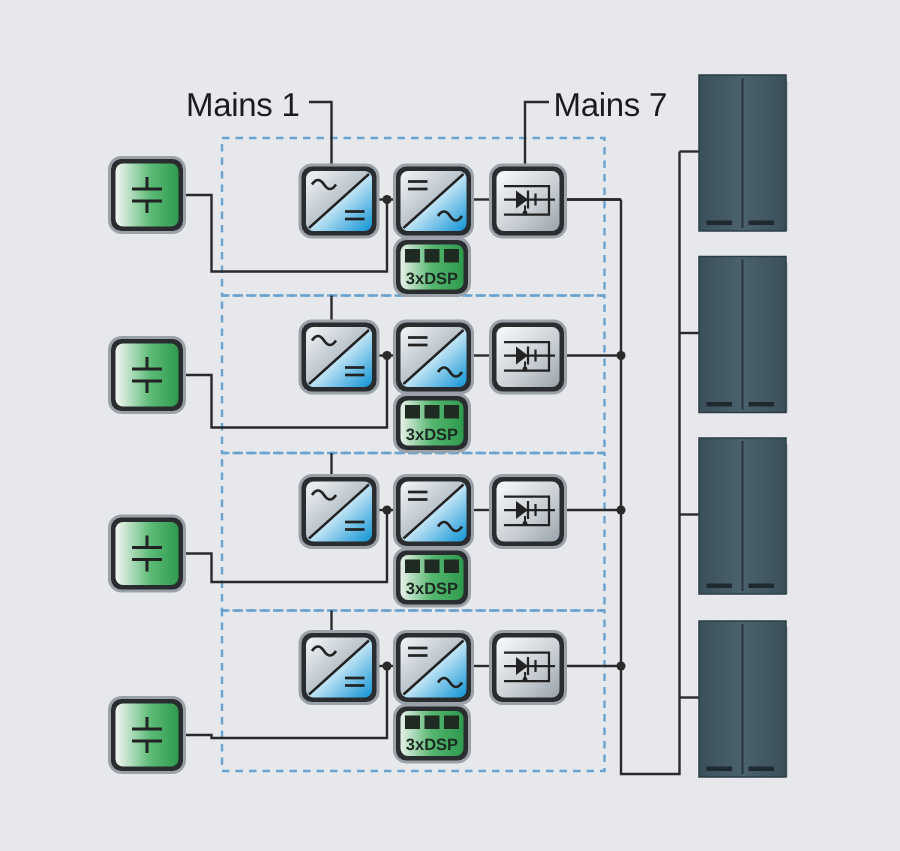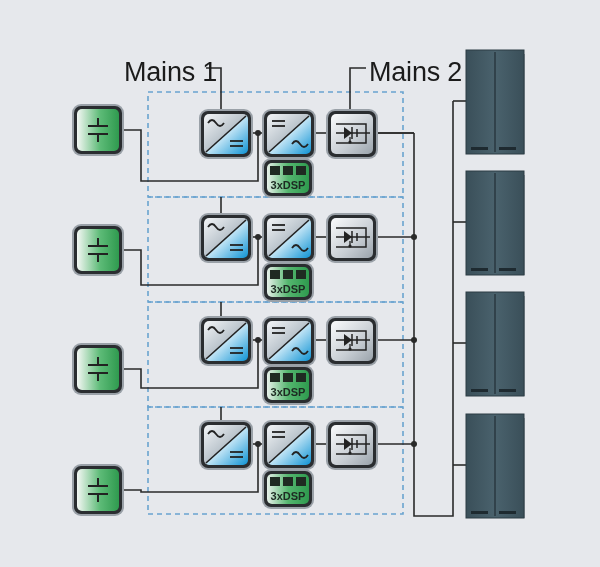--- a/index.html
+++ b/index.html
@@ -1,18 +1,18 @@
 <!DOCTYPE html>
 <html><head>
 <meta charset="utf-8">
 <style>
   html, body { margin: 0; padding: 0; }
   body { width: 600px; height: 567px; background: #e6e8ec; overflow: hidden; position: relative; font-family: "Liberation Sans", sans-serif; }
   svg { position: absolute; left: 0; top: 0; }
-  .label { position: absolute; font-size: 27px; color: #1b1b1b; white-space: nowrap; letter-spacing: -0.2px; }
+  .label { position: absolute; font-size: 22px; color: #1b1b1b; white-space: nowrap; letter-spacing: -0.2px; }
   .label-mains1 { left: 124px; top: 57px; }
   .label-mains2 { left: 369px; top: 57px; }
   .dsp-text { font-family: "Liberation Sans", sans-serif; font-weight: bold; fill: #1d2a22; }
 </style>
 </head>
 <body>
 
 <svg id="diagram" width="600" height="567" viewBox="0 0 600 567">
   <defs>
     <linearGradient id="gBatt" x1="0" y1="0" x2="1" y2="0">
@@ -312,13 +312,13 @@
         <rect x="522" y="418" width="3" height="100" fill="#9aa2a8"></rect>
         <rect x="466" y="414" width="58" height="104" fill="url(#gRack)" stroke="#2d3c44" stroke-width="1"></rect>
         <line x1="495" y1="416" x2="495" y2="516" stroke="#2a3840" stroke-width="1.5"></line>
         <rect x="471" y="511" width="17" height="3" fill="#1e2a30"></rect>
         <rect x="499" y="511" width="17" height="3" fill="#1e2a30"></rect>
       </g>
     </g>
 </svg>
 
 <div class="label label-mains1">Mains 1</div>
-<div class="label label-mains2">Mains 2</div>
+<div class="label label-mains2">Mains 7</div>
 
 </body></html>

